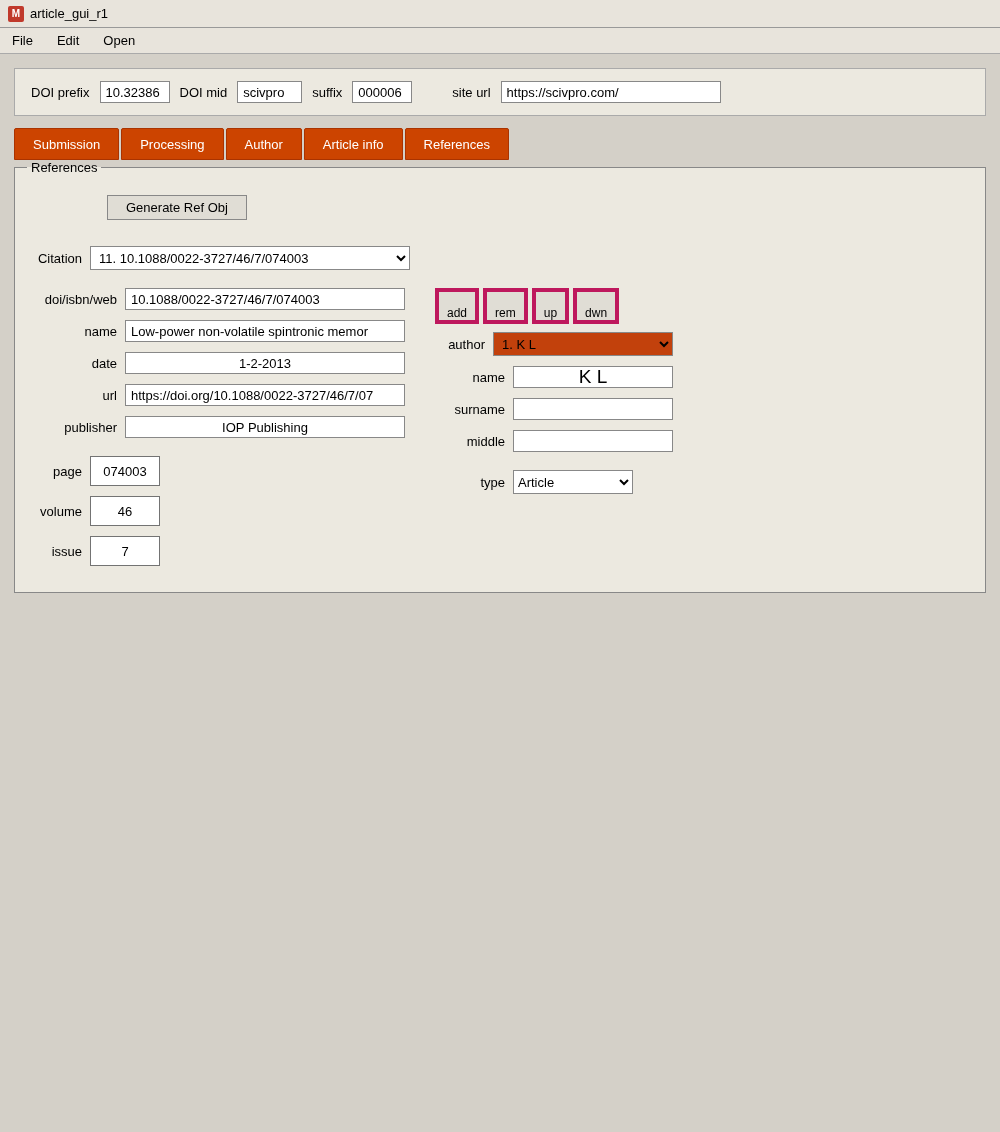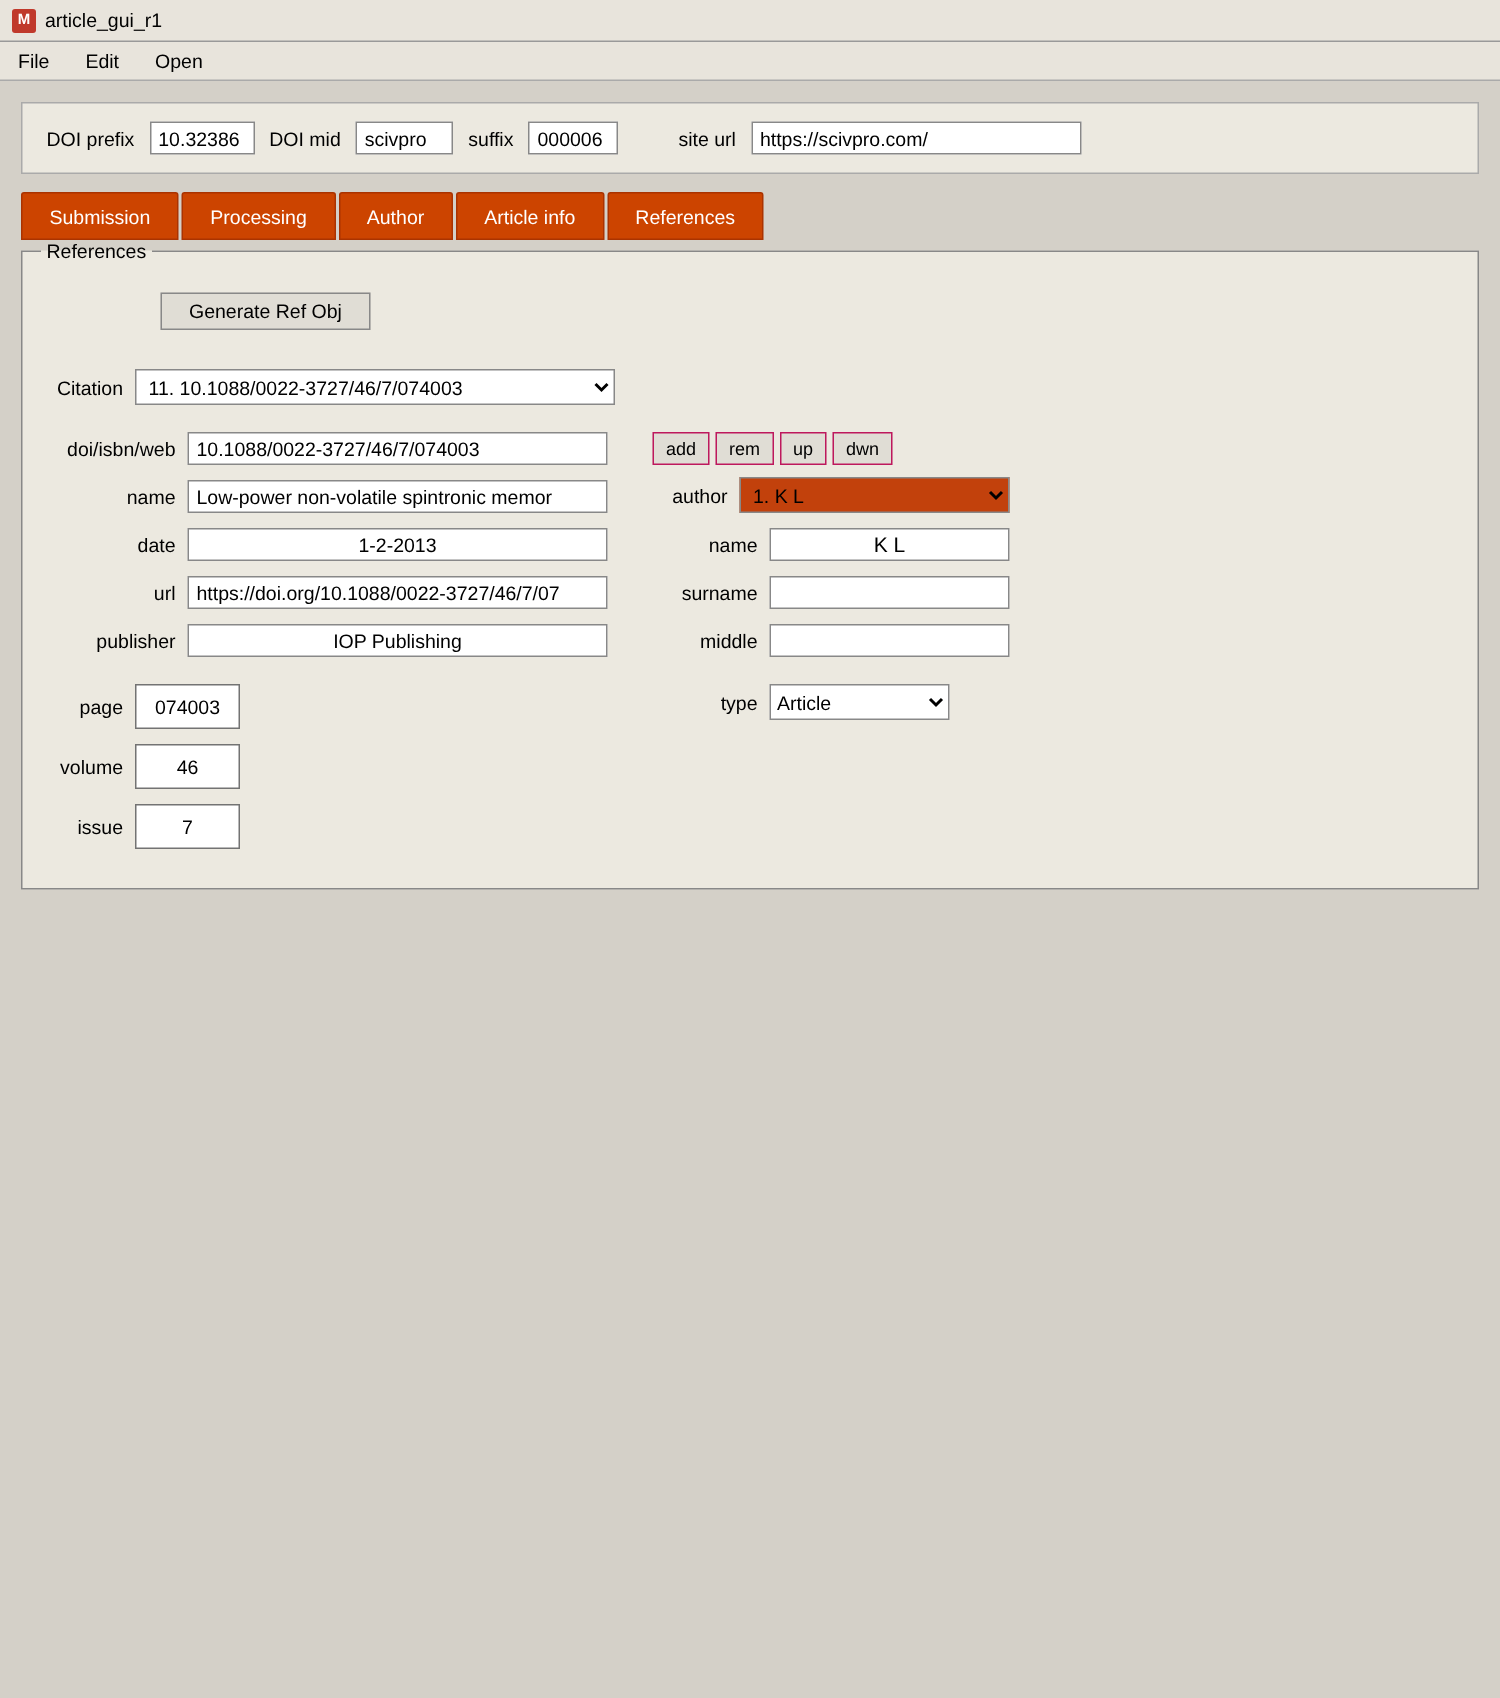--- a/index.html
+++ b/index.html
@@ -143,22 +143,22 @@
     }
     .field-input-wide { width: 280px; }
     .author-controls {
       display: flex;
       gap: 4px;
       margin-bottom: 8px;
       margin-left: 50px;
     }
     .ctrl-btn {
       background: #e0ddd5;
-      border: 1px solid #be185d;
-      padding: 3px 8px;
+      border: 4px solid #be185d;
+      padding: 14px 8px;
       font-size: 12px;
       cursor: pointer;
       height: 22px;
     }
     .author-select {
       width: 180px;
       height: 24px;
       border: 1px solid #888;
       font-size: 13px;
       background: #c2410c;
@@ -176,21 +176,21 @@
       margin-bottom: 10px;
     }
     .sub-field-label {
       width: 60px;
       text-align: right;
       font-size: 13px;
     }
     .sub-field-input {
       border: 1px solid #888;
       padding: 2px 5px;
-      font-size: 14px;
+      font-size: 19px;
       background: white;
       height: 22px;
       width: 160px;
       text-align: center;
     }
     .type-row {
       display: flex;
       align-items: center;
       gap: 8px;
       margin-top: 18px;

